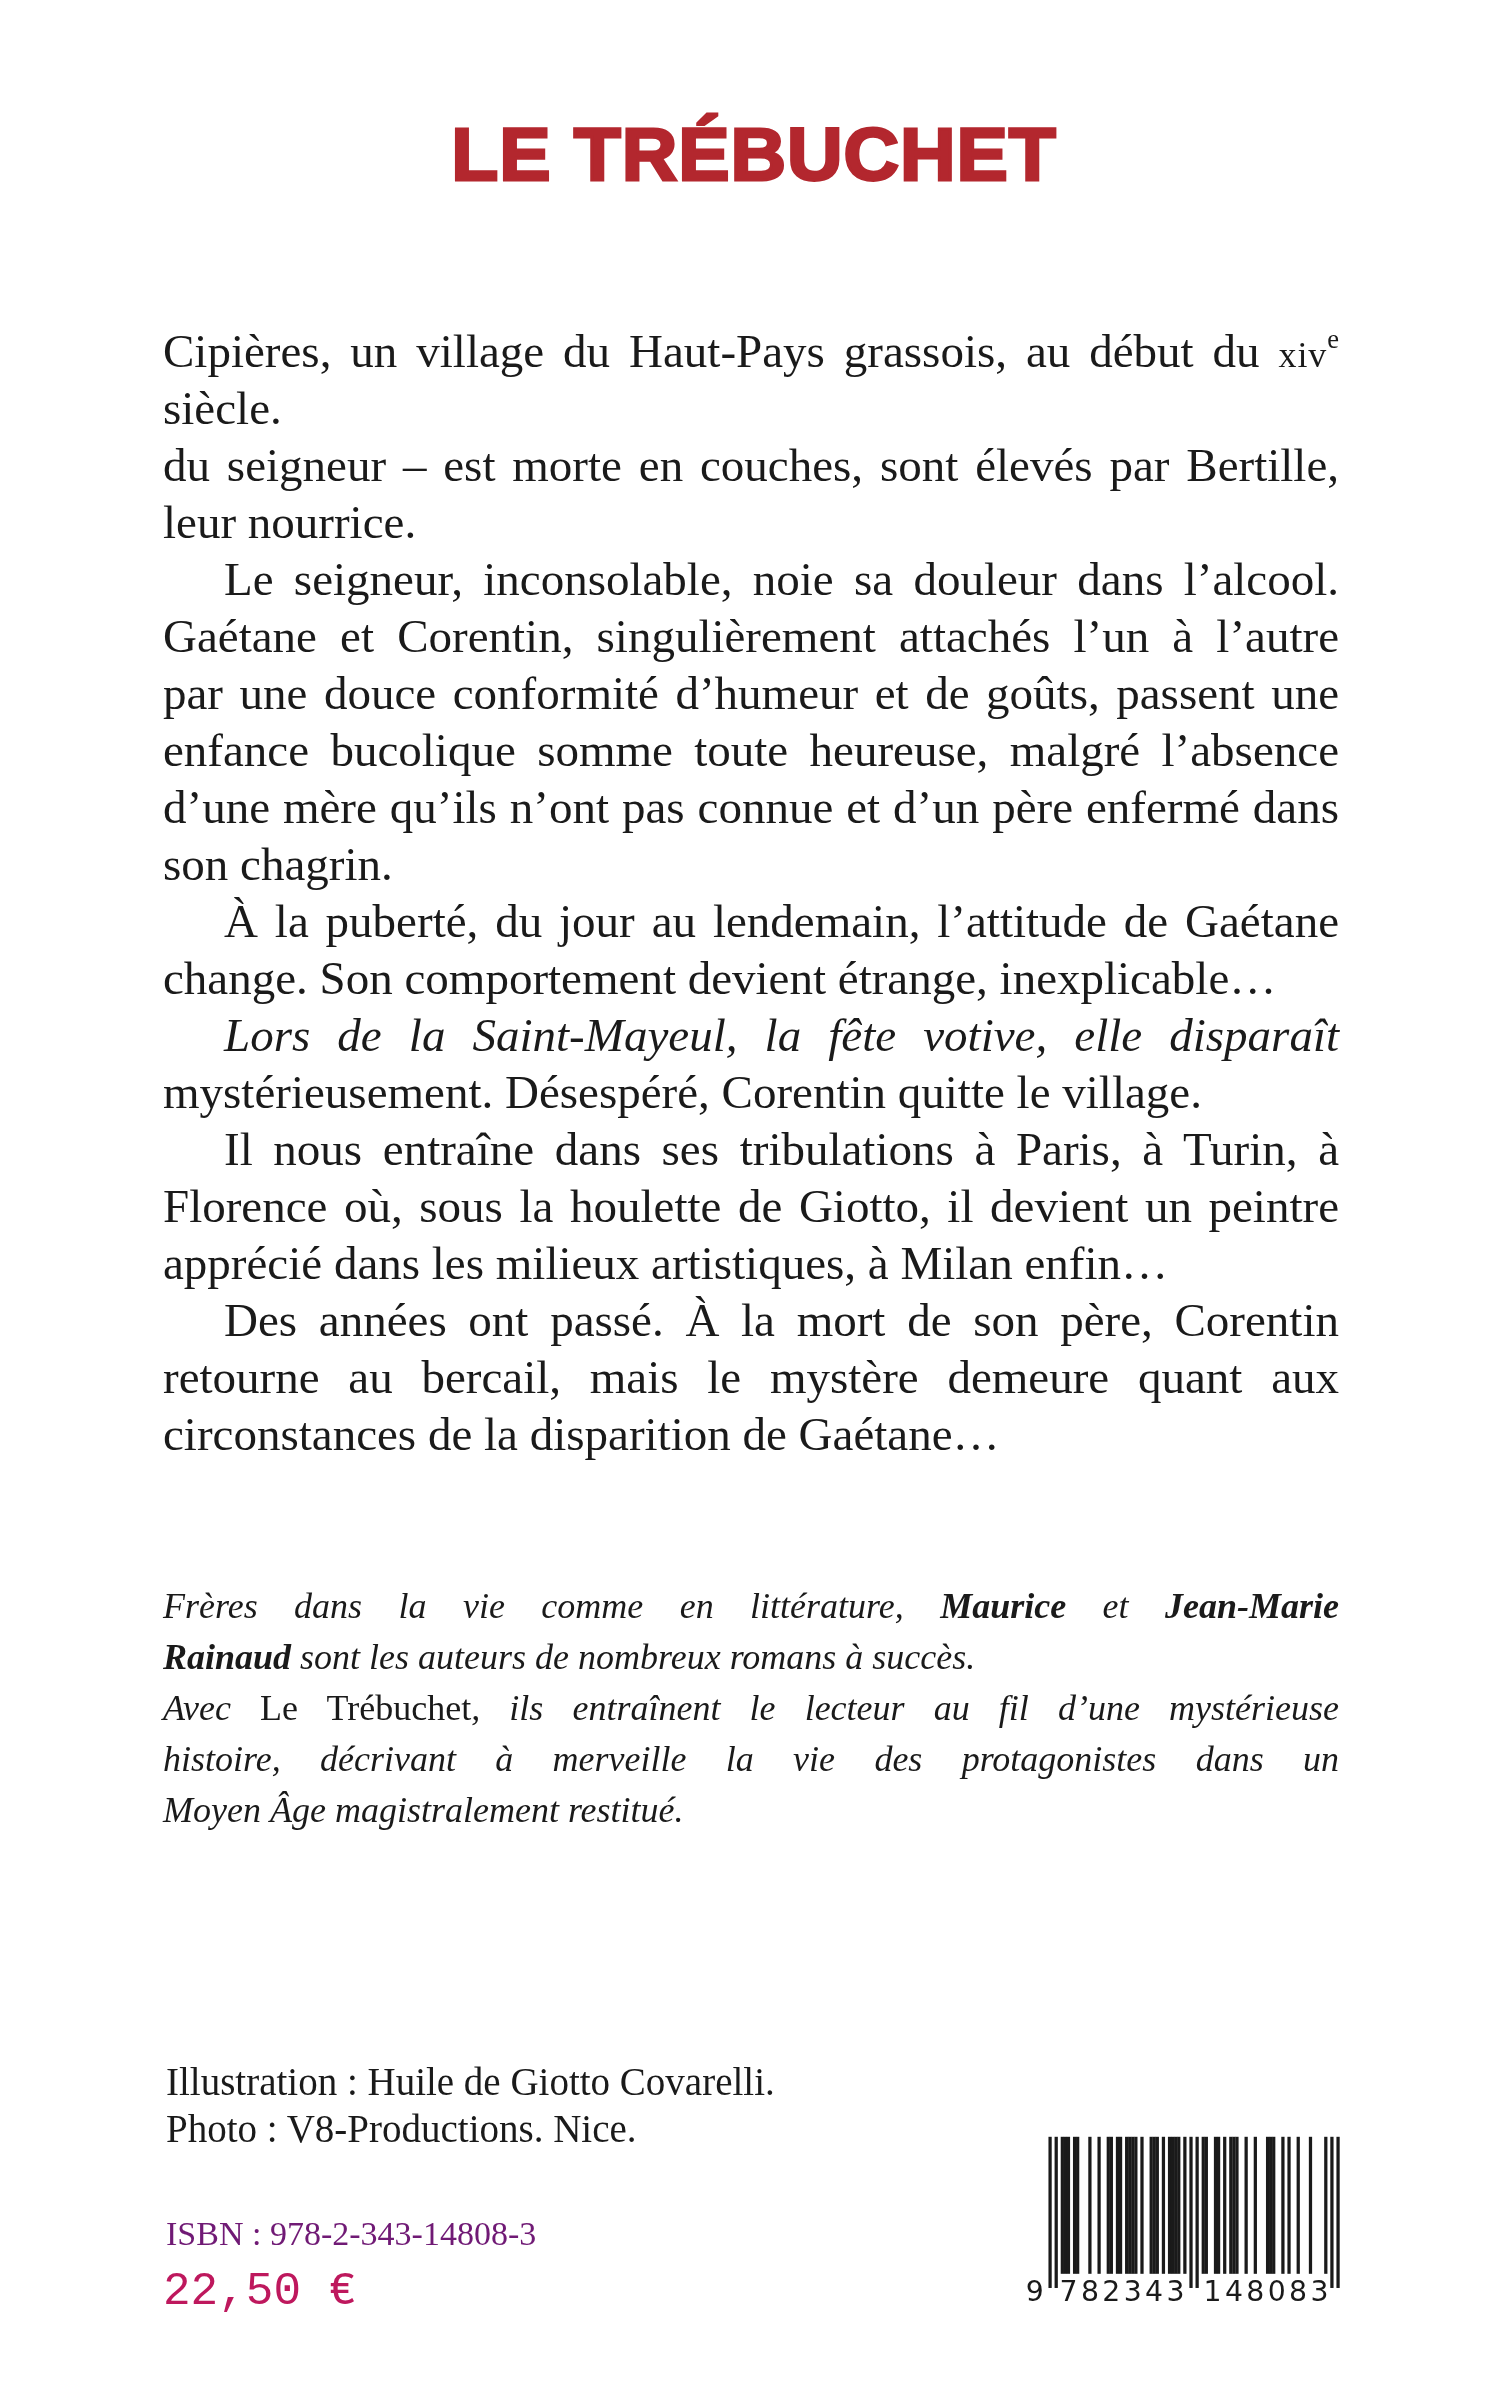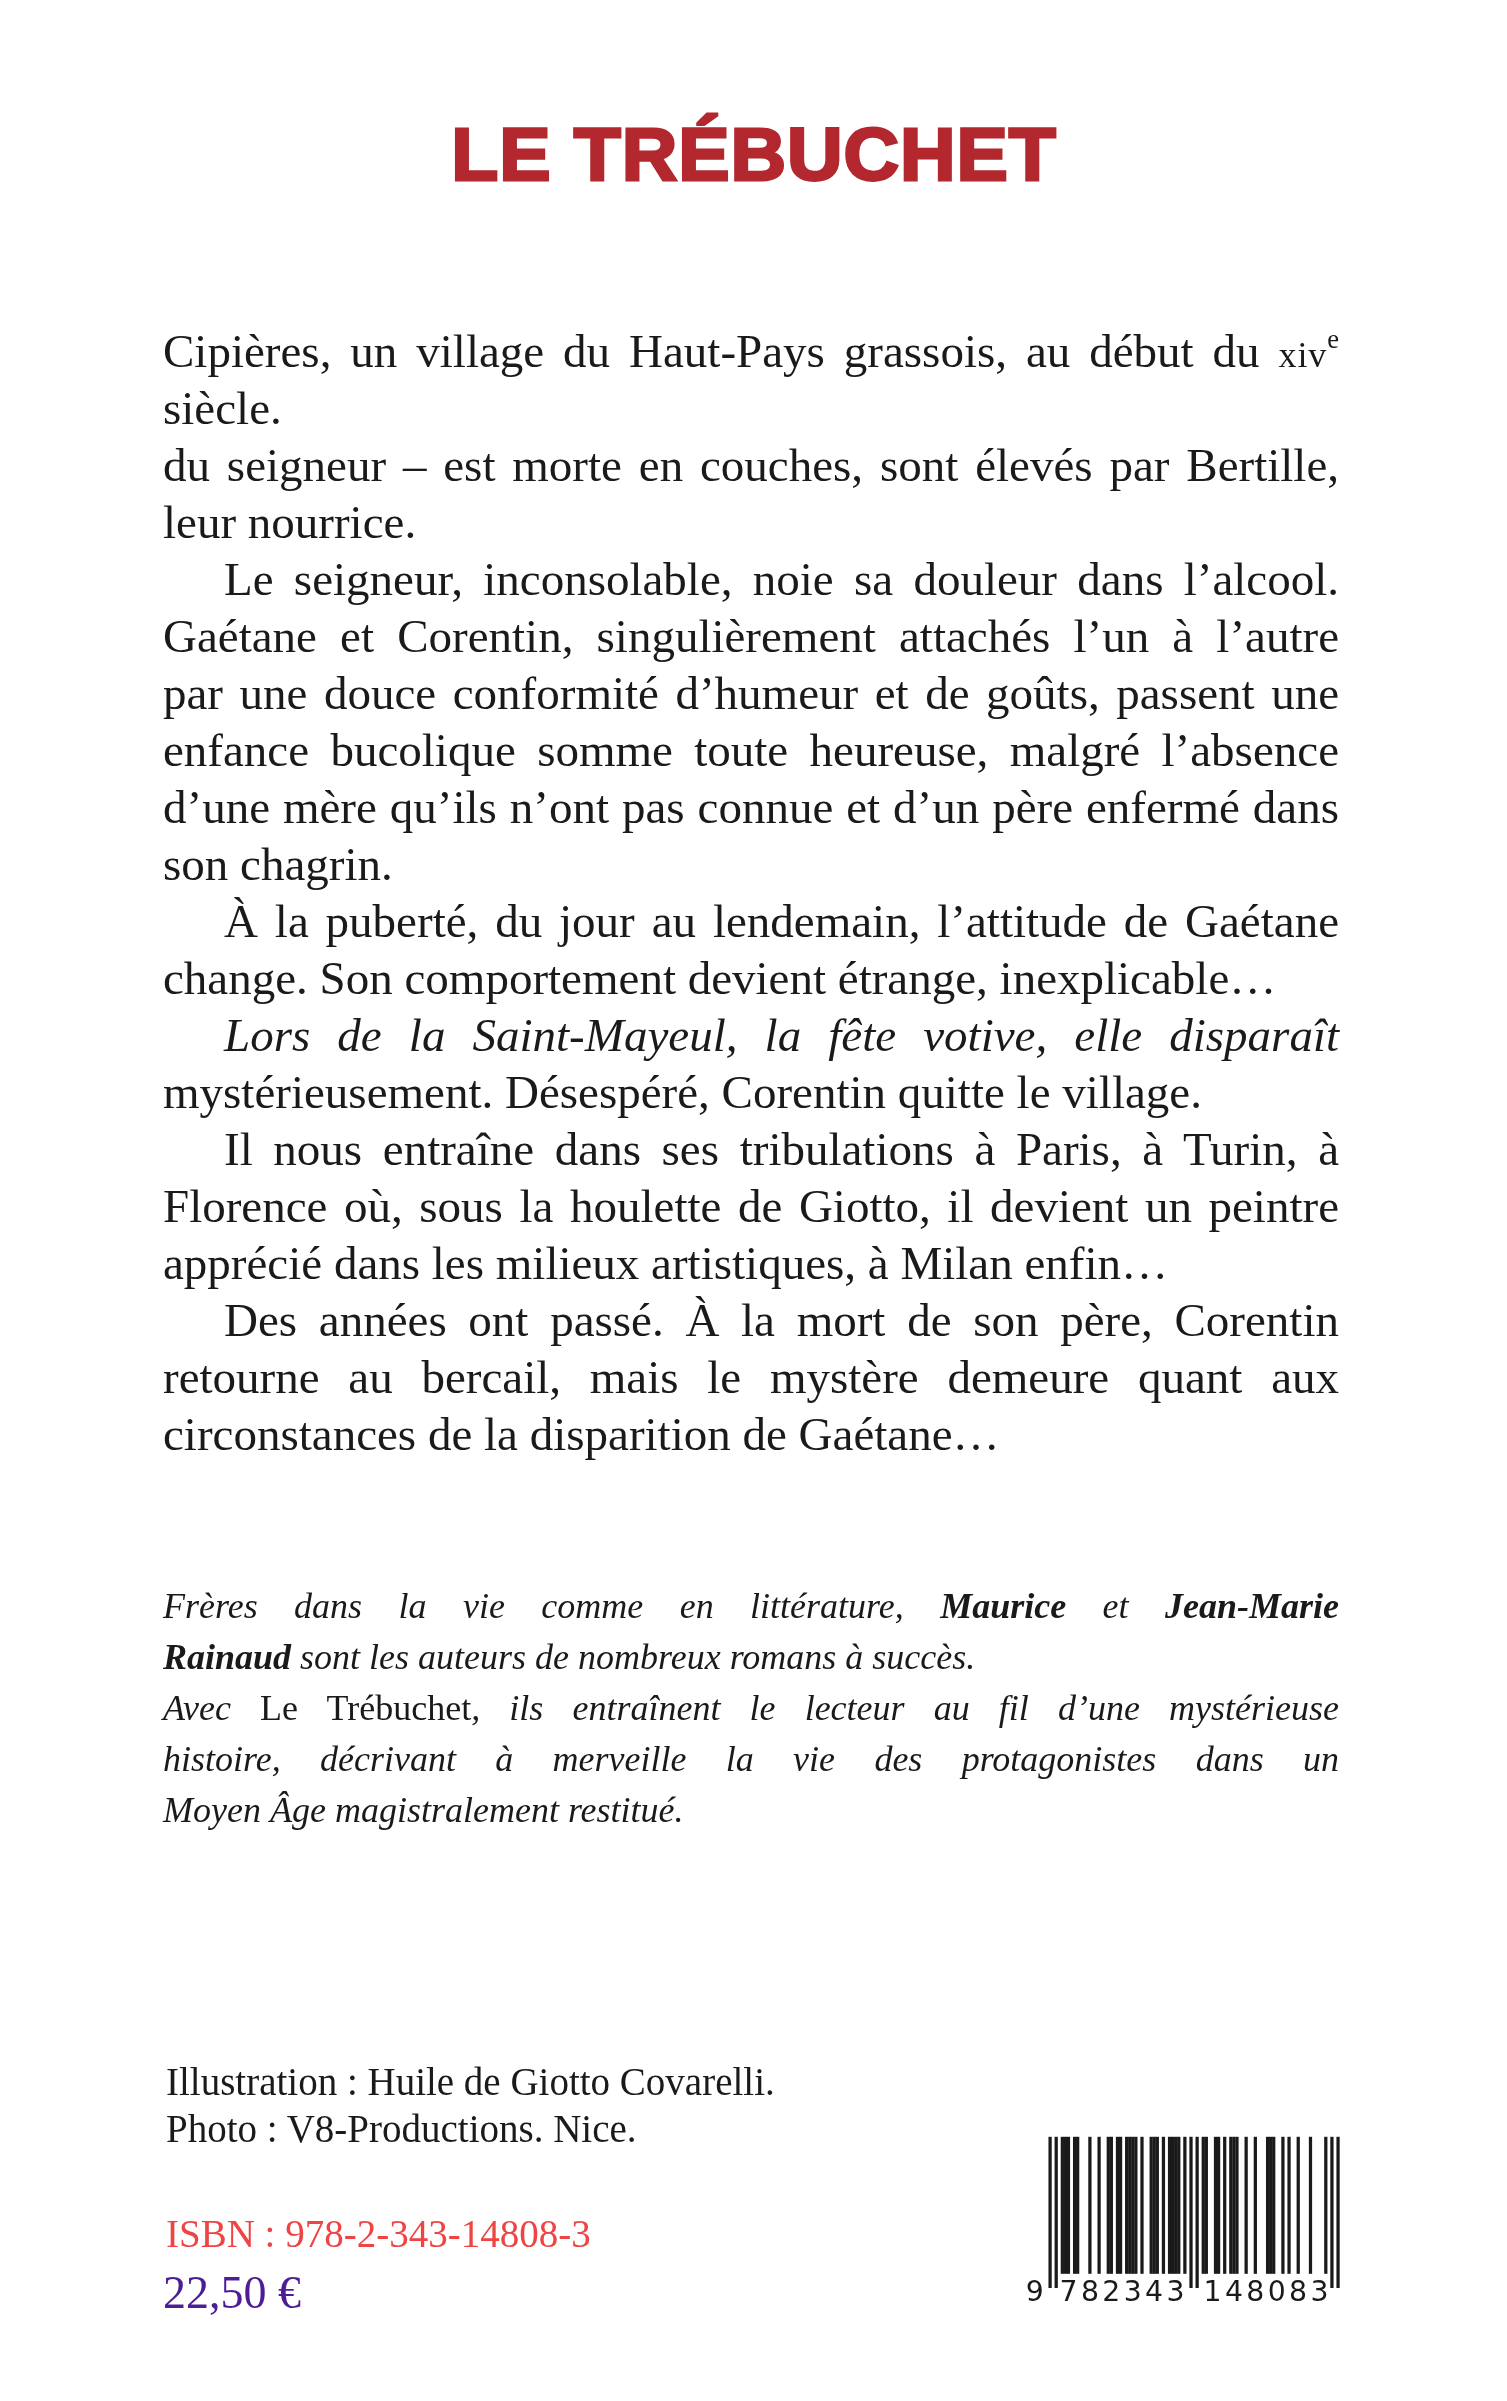--- a/index.html
+++ b/index.html
@@ -36,27 +36,27 @@
   .about .roman { font-style: normal; }
 
   .credits {
     position: absolute; left: 166px; top: 2058px;
     font-family: "Liberation Serif", serif; font-size: 39px; line-height: 47px;
     color: #1a1a1a;
   }
   .credits div { white-space: nowrap; }
   .isbn {
     position: absolute; left: 166px; top: 2210px;
-    font-family: "Liberation Serif", serif; font-size: 39px; line-height: 47px;
-    color: #ef4444; white-space: nowrap;
+    font-family: "Liberation Serif", serif; font-size: 34px; line-height: 47px;
+    color: #701a75; white-space: nowrap;
   }
   .price {
     position: absolute; left: 163px; top: 2266px;
-    font-family: Liberation Serif, serif; font-size: 46px; line-height: 53px;
-    color: #4c1d95; white-space: nowrap;
+    font-family: Liberation Mono, monospace; font-size: 46px; line-height: 53px;
+    color: #be185d; white-space: nowrap;
   }
 
   .barcode { position: absolute; left: 1022px; top: 2129px; width: 326px; height: 180px; }
   .barcode svg { display: block; }
 </style>
 </head>
 <body>
 
 <div class="title">LE TRÉBUCHET</div>
 

